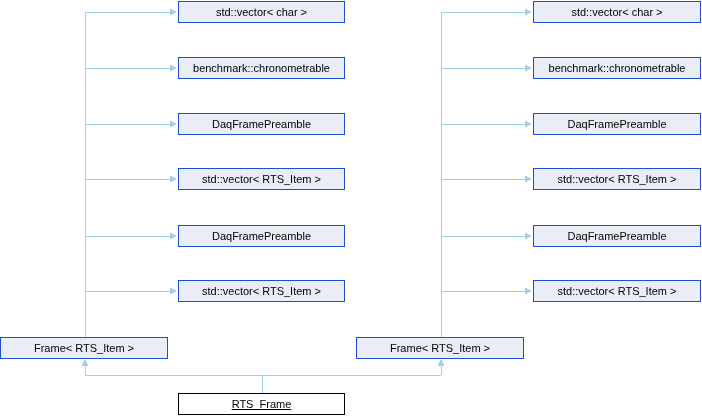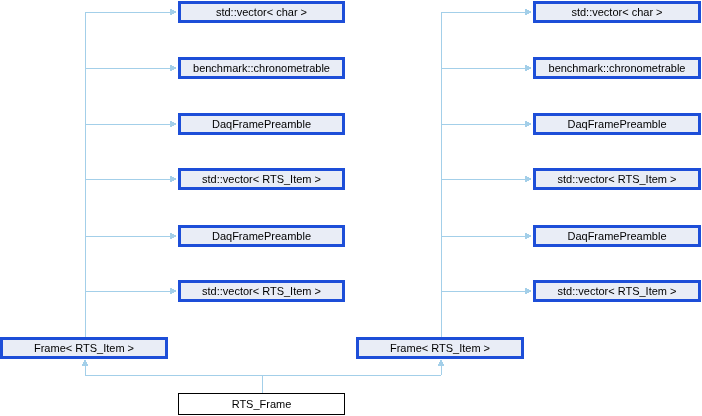--- a/index.html
+++ b/index.html
@@ -9,33 +9,34 @@
     background:#ffffff;
     font-family:"Liberation Sans", sans-serif;
     overflow:hidden;
   }
   .edges{position:absolute;left:0;top:0;width:702px;height:416px;}
   .node{
     position:absolute;
     box-sizing:border-box;
     height:22px;
     background:#E9EDF6;
-    border:3px solid #1d4ed8;
+    border:1px solid #1d4ed8;
     display:flex;
     align-items:center;
     justify-content:center;
     font-size:11px;
     color:#000000;
     white-space:nowrap;
     cursor:pointer;
   }
   .node.root{
     background:#FFFFFF;
     border:1px solid #000000;
     cursor:default;
+    text-decoration:underline;
   }
 </style>
 </head>
 <body>
 
 <div class="canvas">
 
   <svg class="edges" viewBox="0 0 702 416" shape-rendering="crispEdges" stroke="#A3CFE9" fill="none" stroke-width="1">
 
     <g>

